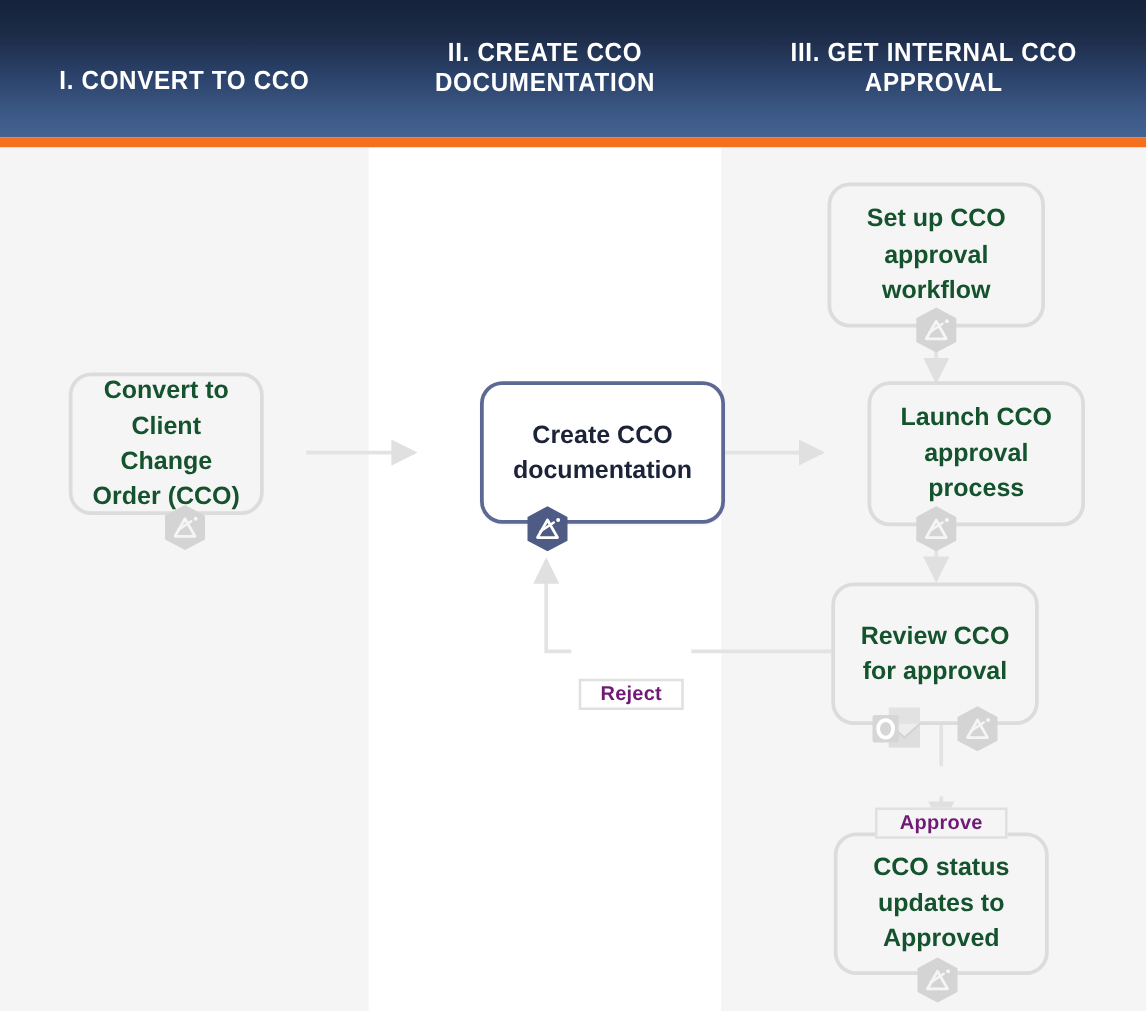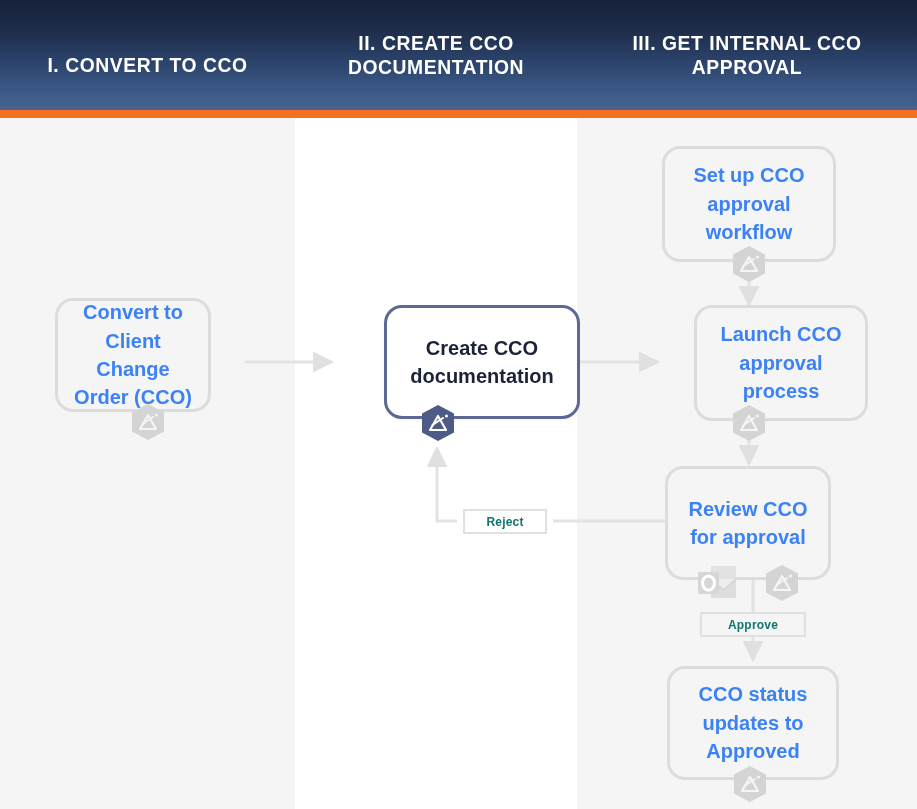--- a/index.html
+++ b/index.html
@@ -48,21 +48,21 @@
 
   
   .node{
     position:absolute;
     box-sizing:border-box;
     display:flex;align-items:center;justify-content:center;
     text-align:center;
     border-radius:18px;
     border:3px solid #dcdcdc;
     background:transparent;
-    color:#3b82f6;
+    color:#14532d;
     font-size:20px;
     font-weight:bold;
     line-height:1.42;
     padding:6px 14px;
   }
   .node.active{
     border-color:#5d6894;
     background:#ffffff;
     color:#1c2339;
     box-shadow:0 1px 2px rgba(0,0,0,0.05);
@@ -80,25 +80,26 @@
     position:absolute;
     width:42px;height:38px;
   }
 
   
   .edge-label{
     position:absolute;
     box-sizing:border-box;
     border:2px solid #e0e0e0;
     background:#f5f5f5;
-    color:#0f766e;
-    font-size:12px;
+    color:#701a75;
+    font-size:16px;
     font-weight:bold;
     display:flex;align-items:center;justify-content:center;
     letter-spacing:0.2px;
+    margin-top:34px;
   }
   #label-reject{background:#ffffff;}
 </style>
 </head>
 <body>
 
 <div class="header"></div>
 <div class="header-accent"></div>
 
 <div class="hdr-col" id="hdr1">

